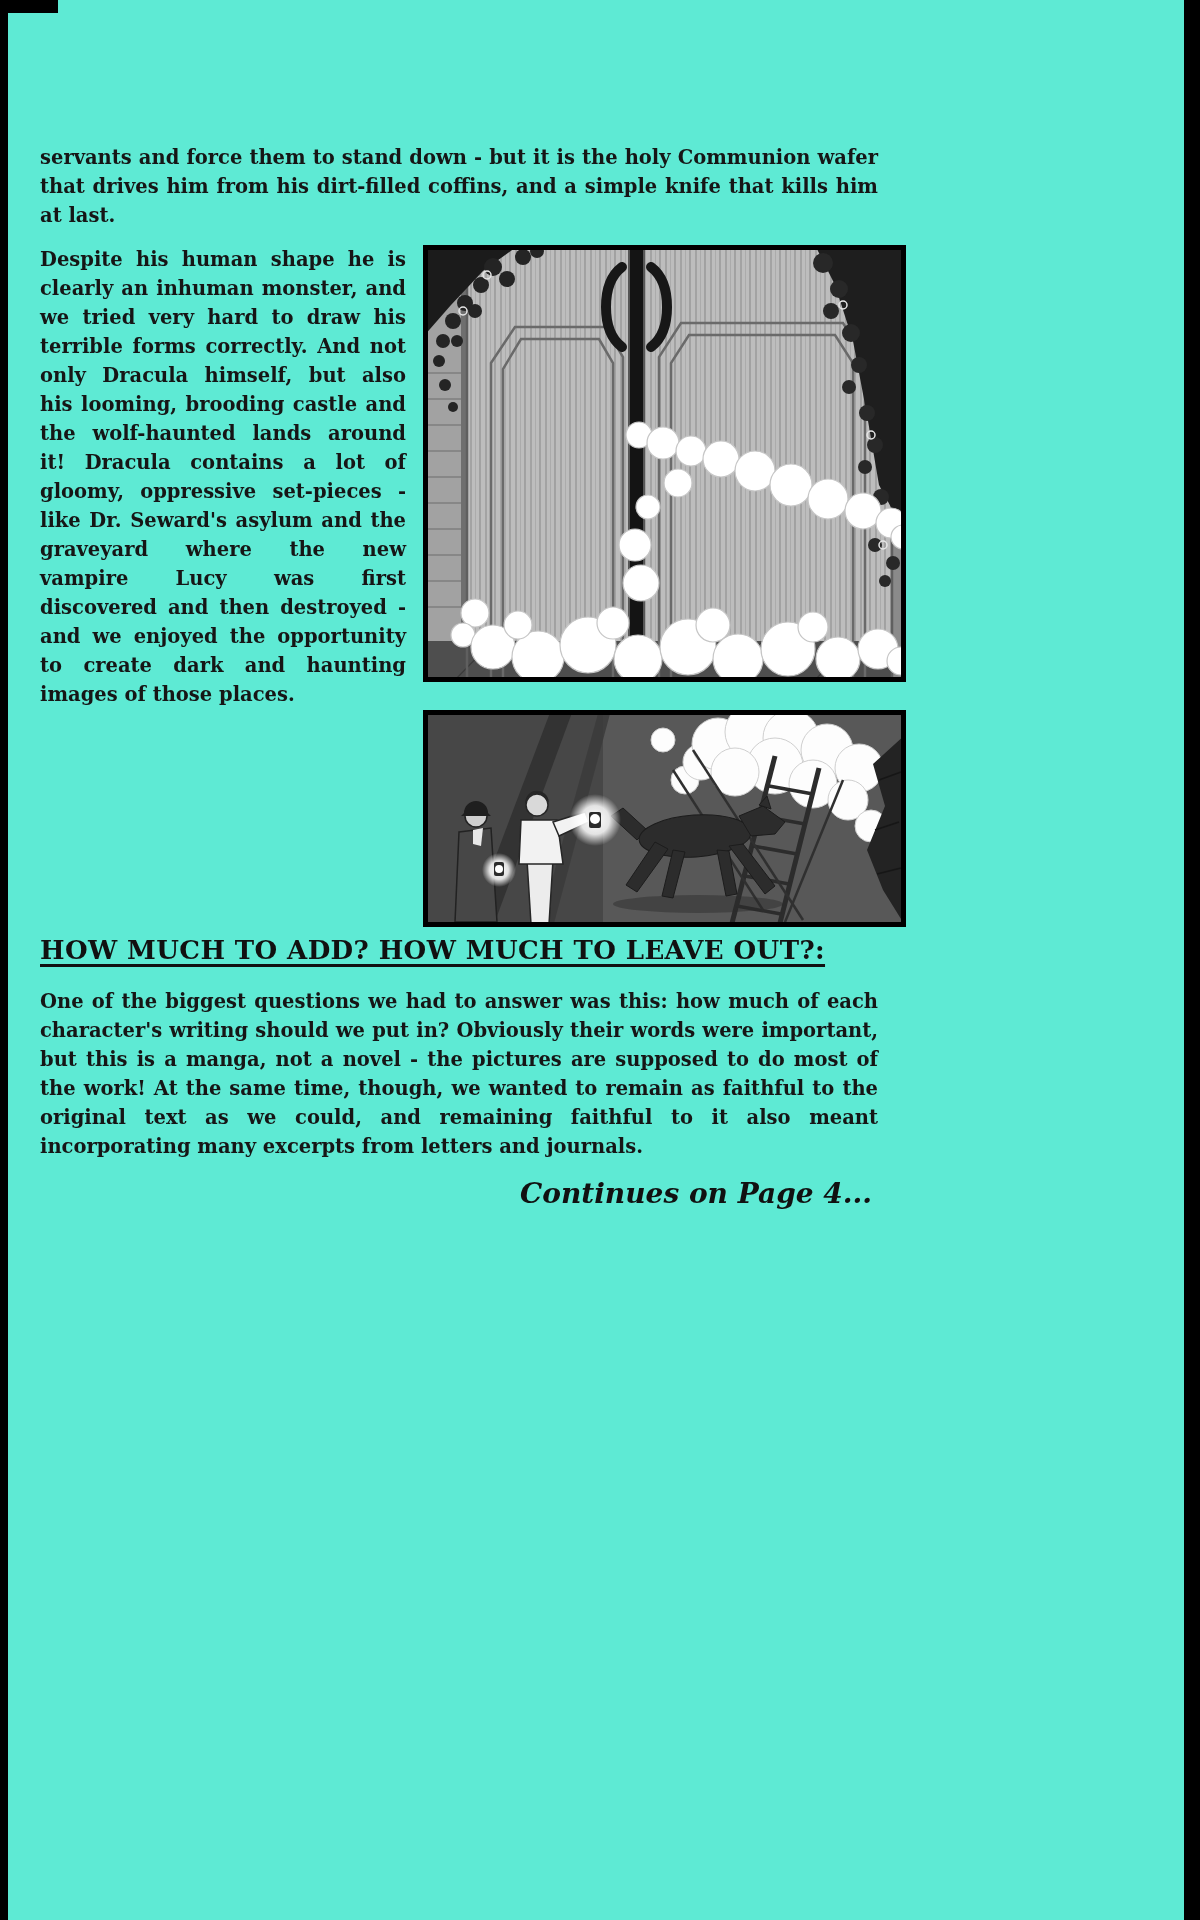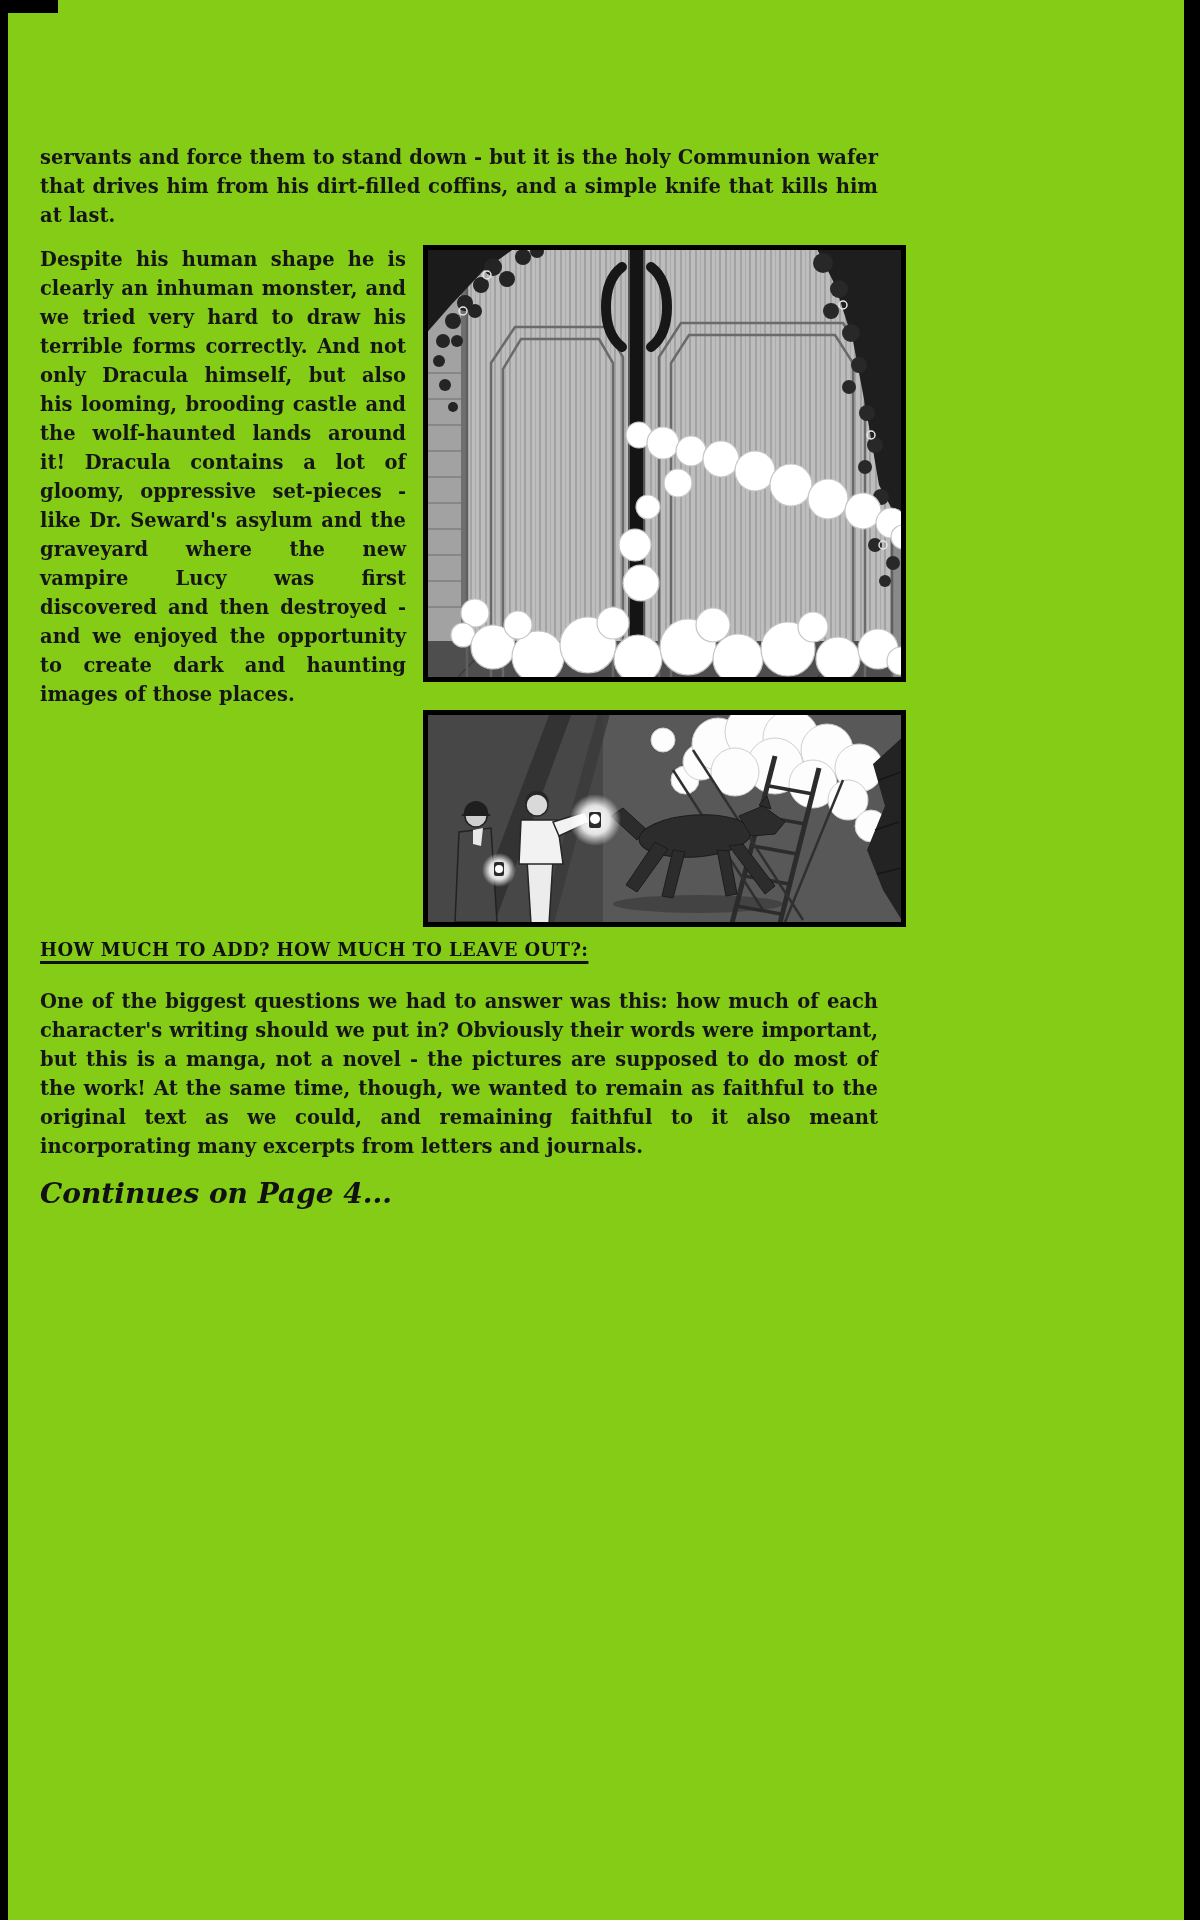--- a/index.html
+++ b/index.html
@@ -3,21 +3,21 @@
 <meta charset="utf-8">
 <style>
   * { margin: 0; padding: 0; box-sizing: border-box; }
   html, body { width: 1200px; background: #ffffff; }
   body { font-family: "DejaVu Serif", "Liberation Serif", serif; }
 
   .page {
     position: relative;
     width: 1200px;
     height: 1920px;
-    background: #84cc16;
+    background: #5eead4;
     overflow: hidden;
   }
 
   
   .edge { position: absolute; background: #000; }
   .edge-left  { left: 0; top: 0; width: 8px;  height: 1920px; }
   .edge-right { right: 0; top: 0; width: 16px; height: 1920px; }
   .edge-top-left { left: 0; top: 0; width: 58px; height: 13px; }
 
   .content {
@@ -40,37 +40,38 @@
   .wrap-row { display: flex; align-items: flex-start; margin-bottom: 6px; }
   .col-text { width: 366px; margin-right: 17px; }
   .col-text .para { margin-bottom: 15px; }
   .col-images { width: 483px; }
 
   figure.panel { margin: 0; line-height: 0; }
   figure.panel-1 { margin-bottom: 28px; }
   figure.panel svg { display: block; }
 
   .section-heading {
-    font-size: 18px;
+    font-size: 26px;
     line-height: 34px;
     font-weight: 700;
     letter-spacing: 0.4px;
     color: #111;
     text-decoration: underline;
     text-decoration-thickness: 2.5px;
     text-underline-offset: 5px;
     margin: 4px 0 20px 0;
   }
 
   .continues {
     width: 832px;
     margin-top: 16px;
     font-size: 28px;
     font-style: italic;
     font-weight: 700;
+    text-align: right;
     color: #111;
   }
 </style>
 </head>
 <body>
 
 <div class="page">
 
   <div class="edge edge-left"></div>
   <div class="edge edge-right"></div>

